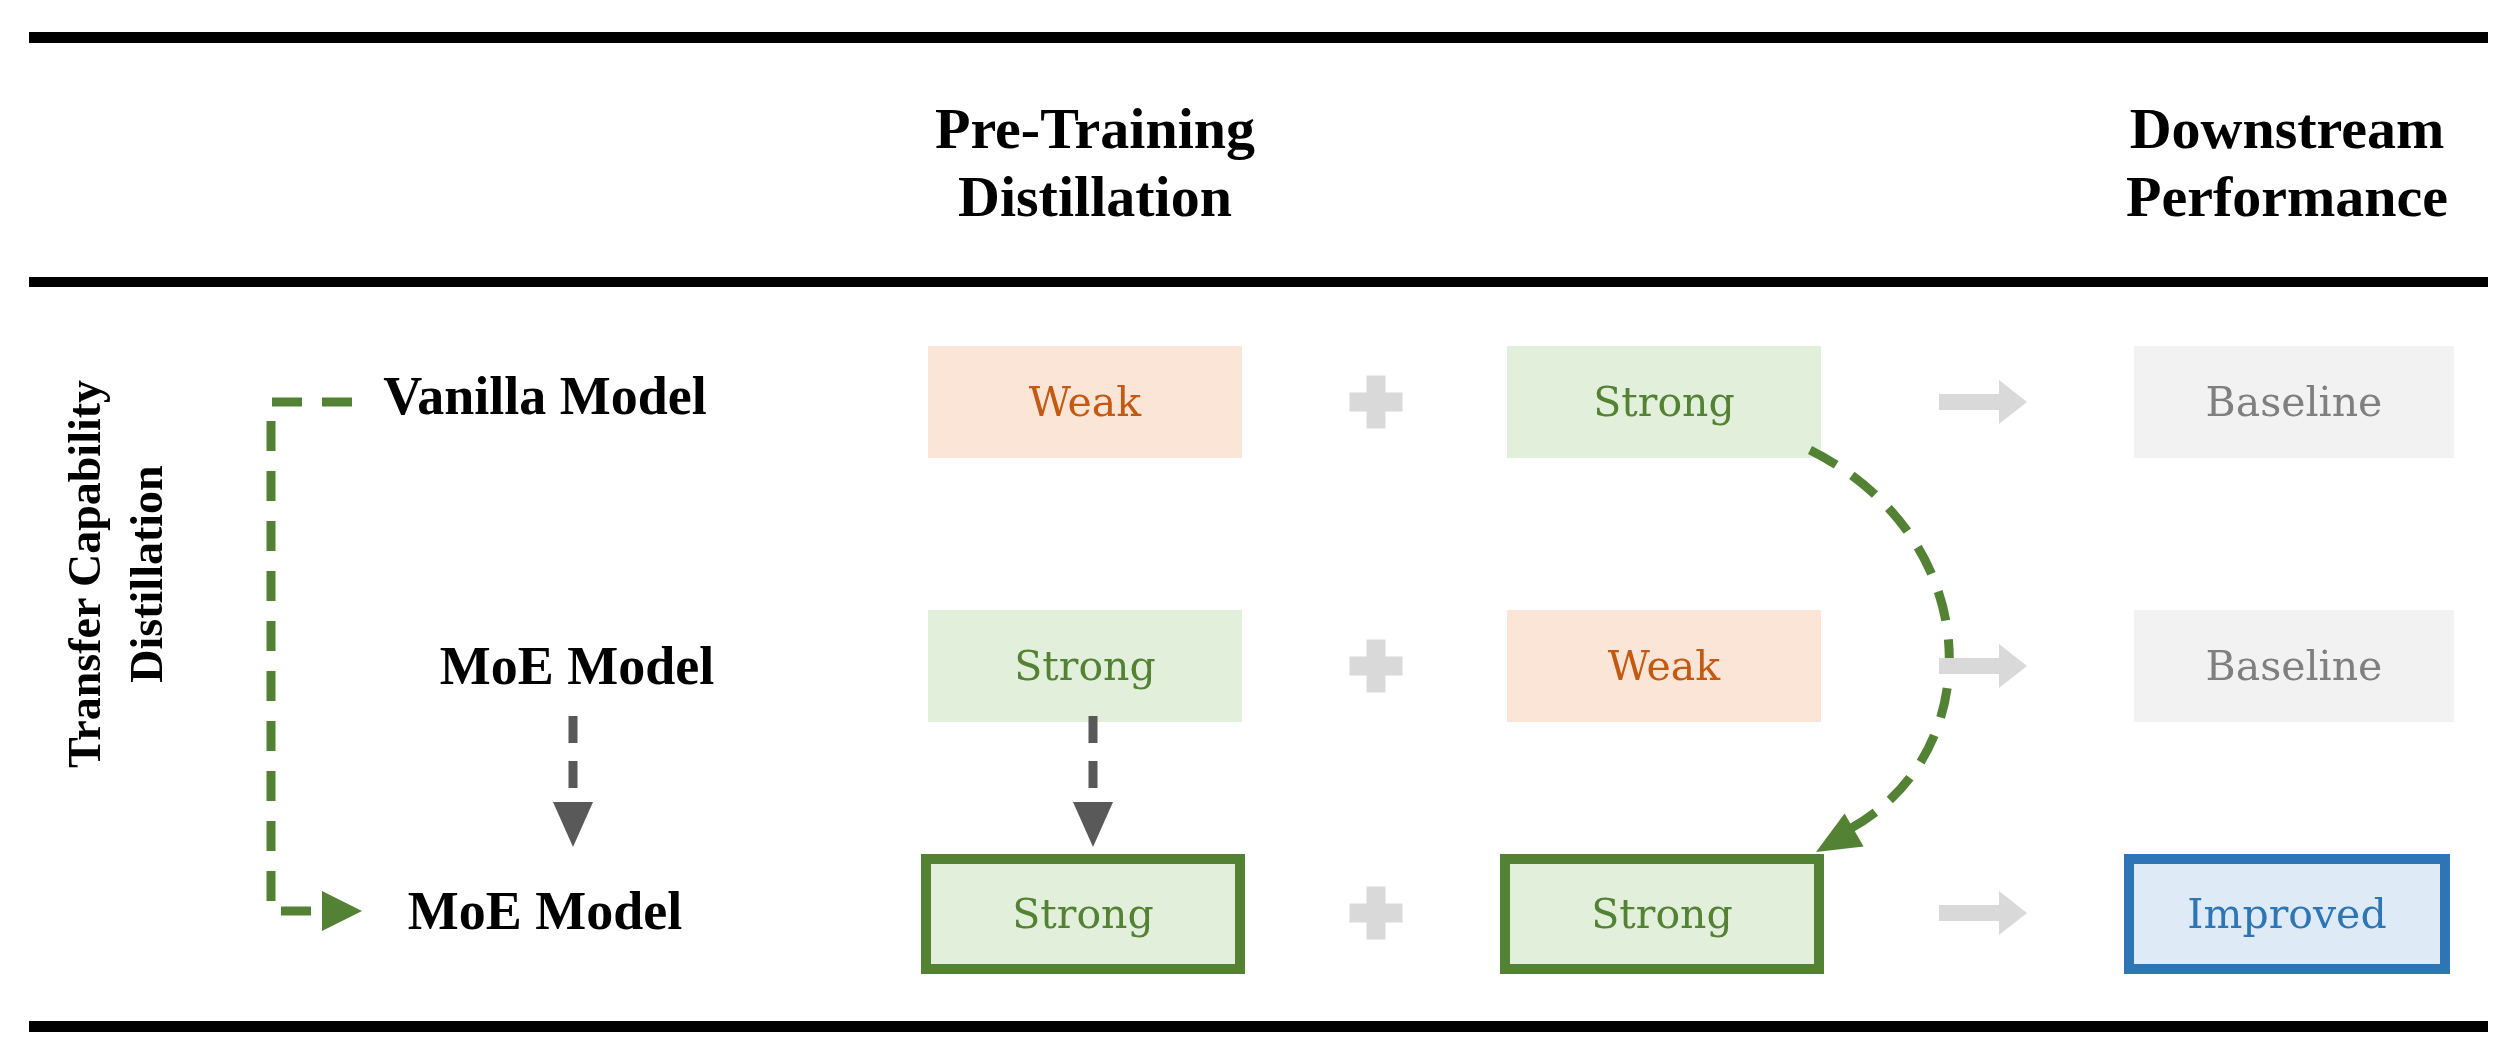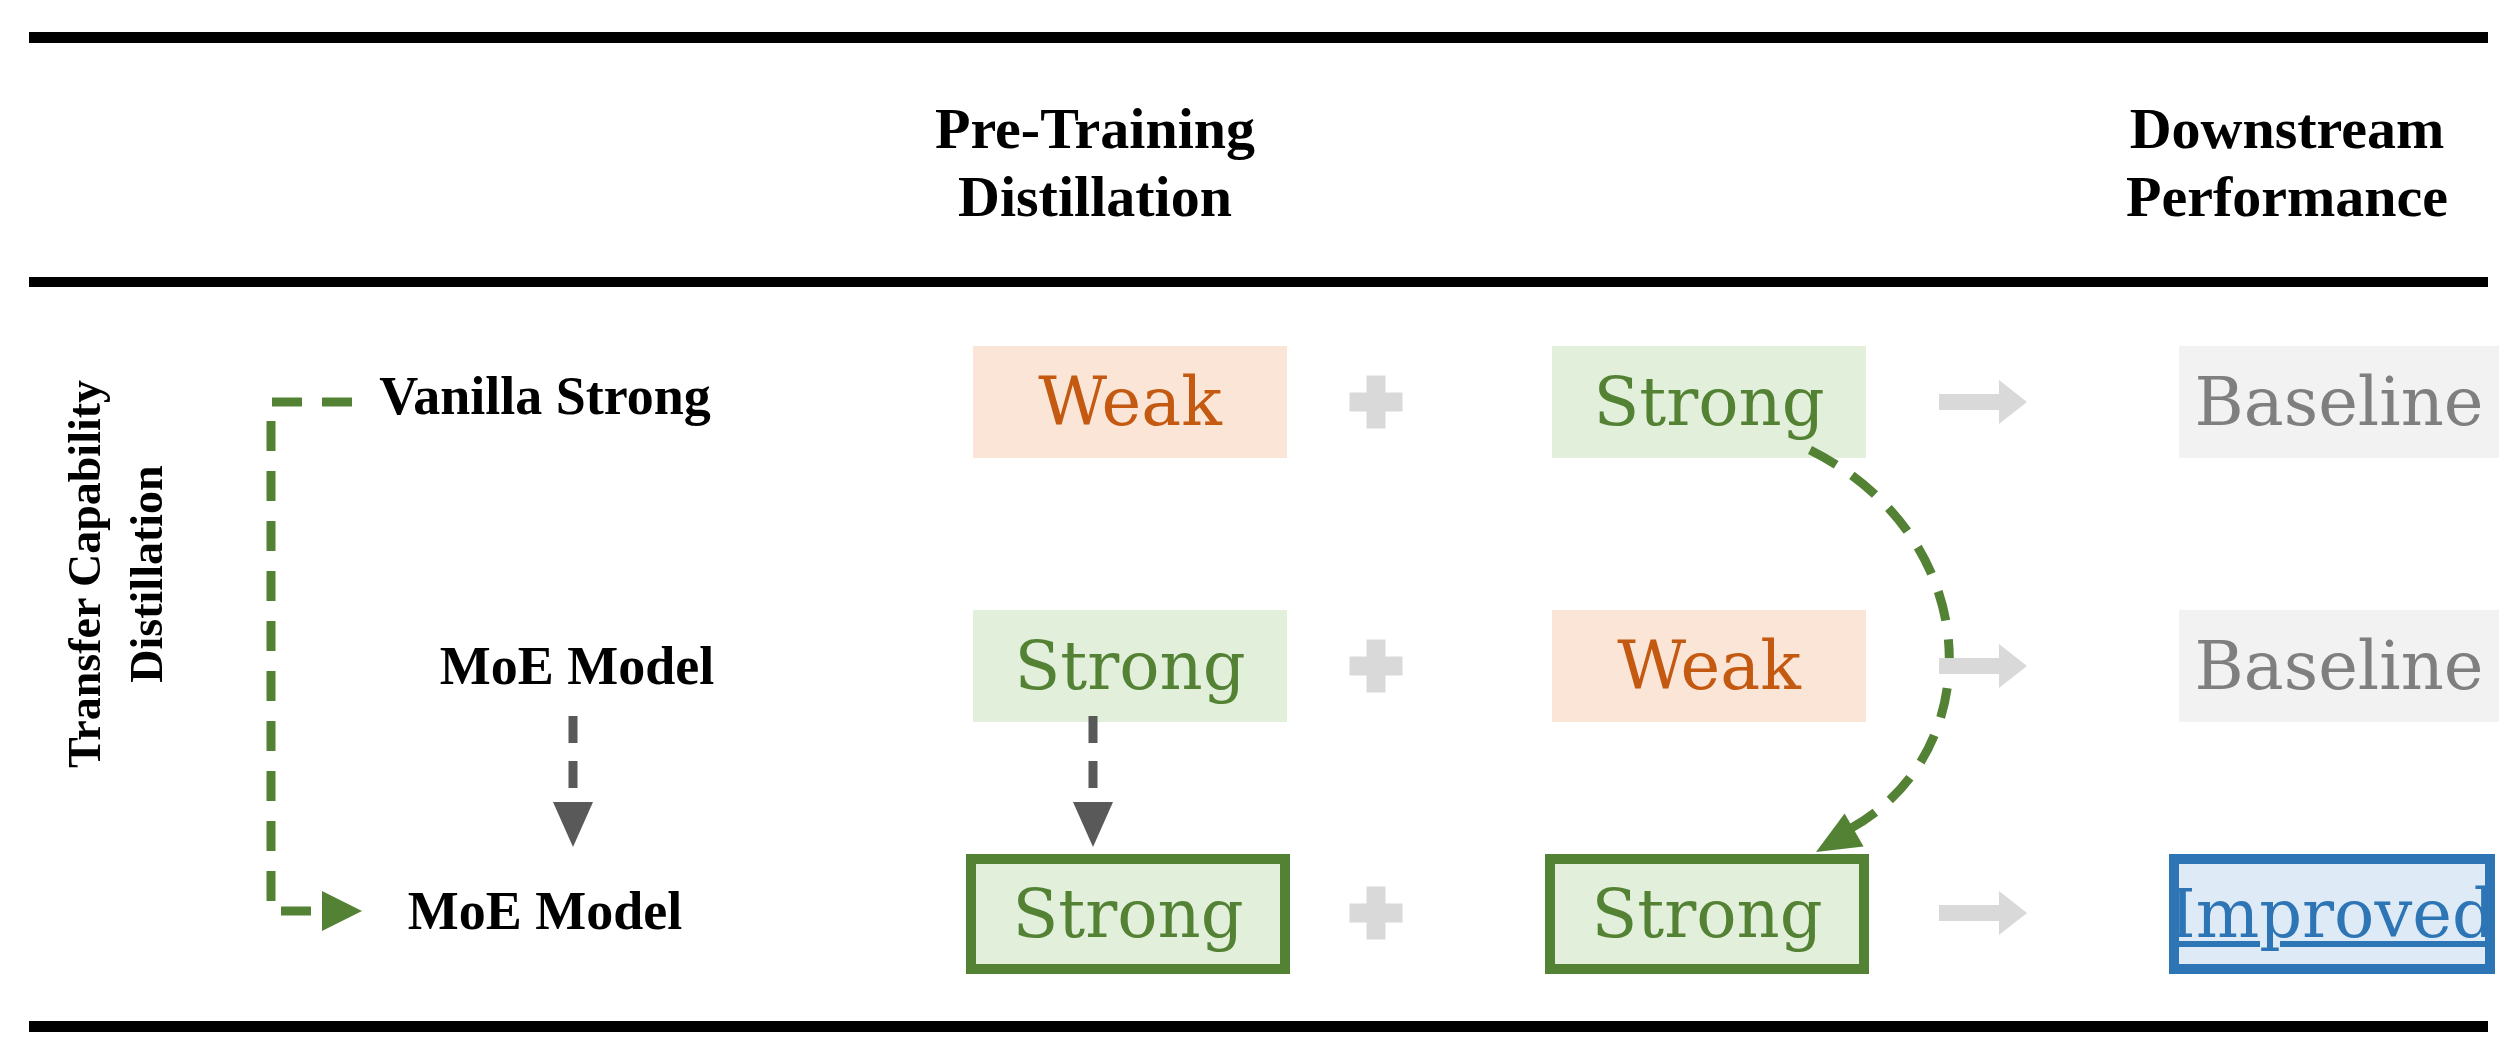--- a/index.html
+++ b/index.html
@@ -18,28 +18,28 @@
     font-size:54px;font-weight:bold;color:var(--ink);white-space:nowrap;
   }
   .sidelabel{
     position:absolute;left:116px;top:574px;
     transform:translate(-50%,-50%) rotate(-90deg);
     font-size:46px;font-weight:bold;line-height:1.35;color:var(--ink);
     text-align:center;white-space:pre;
   }
   .box{
     position:absolute;display:flex;align-items:center;justify-content:center;
-    font-family:"DejaVu Serif",serif;font-size:67px;box-sizing:border-box;margin-left:45px;
+    font-family:"DejaVu Serif",serif;font-size:41px;box-sizing:border-box;
   }
   .tone-weak{background:var(--orange-bg);color:var(--orange);}
   .tone-strong{background:var(--green-bg);color:var(--green);}
   .tone-baseline{background:var(--gray-bg);color:var(--gray-text);}
   .tone-improved{background:var(--blue-bg);color:var(--blue);}
   .bordered-green{border:10px solid var(--green);}
-  .bordered-blue{border:10px solid var(--blue);text-decoration:underline;}
+  .bordered-blue{border:10px solid var(--blue);}
   .plus{position:absolute;width:53px;height:53px;transform:translate(-50%,-50%);}
   .plus::before{content:"";position:absolute;left:17px;top:0;width:19px;height:53px;background:var(--light-gray);}
   .plus::after{content:"";position:absolute;left:0;top:17px;width:53px;height:19px;background:var(--light-gray);}
   svg.connectors{position:absolute;left:0;top:0;pointer-events:none;}
   .green-dash{stroke:var(--green);stroke-width:9;fill:none;stroke-dasharray:30 20;}
   .green-curve{stroke:var(--green);stroke-width:9;fill:none;stroke-dasharray:30 19;}
   .green-fill{fill:var(--green);}
   .gray-dash{stroke:var(--dark-gray);stroke-width:9;fill:none;stroke-dasharray:27 18;}
   .gray-fill{fill:var(--dark-gray);}
   .lgray-fill{fill:var(--light-gray);}
@@ -54,21 +54,21 @@
   <div class="rule" style="top:1021px;height:11px;"></div>
 
   <div class="hdr" style="left:1095px;top:163px;">Pre-Training
 Distillation</div>
   <div class="hdr" style="left:2287px;top:163px;">Downstream
 Performance</div>
 
   <div class="sidelabel">Transfer Capability
 Distillation</div>
 
-  <div class="rowlabel" style="left:545px;top:396px;">Vanilla Strong</div>
+  <div class="rowlabel" style="left:545px;top:396px;">Vanilla Model</div>
   <div class="rowlabel" style="left:577px;top:666px;">MoE Model</div>
   <div class="rowlabel" style="left:545px;top:911px;">MoE Model</div>
 
   <div class="box tone-weak" style="left:928px;top:346px;width:314px;height:112px;">Weak</div>
   <div class="box tone-strong" style="left:1507px;top:346px;width:314px;height:112px;">Strong</div>
   <div class="box tone-baseline" style="left:2134px;top:346px;width:320px;height:112px;">Baseline</div>
 
   <div class="box tone-strong" style="left:928px;top:610px;width:314px;height:112px;">Strong</div>
   <div class="box tone-weak" style="left:1507px;top:610px;width:314px;height:112px;">Weak</div>
   <div class="box tone-baseline" style="left:2134px;top:610px;width:320px;height:112px;">Baseline</div>

